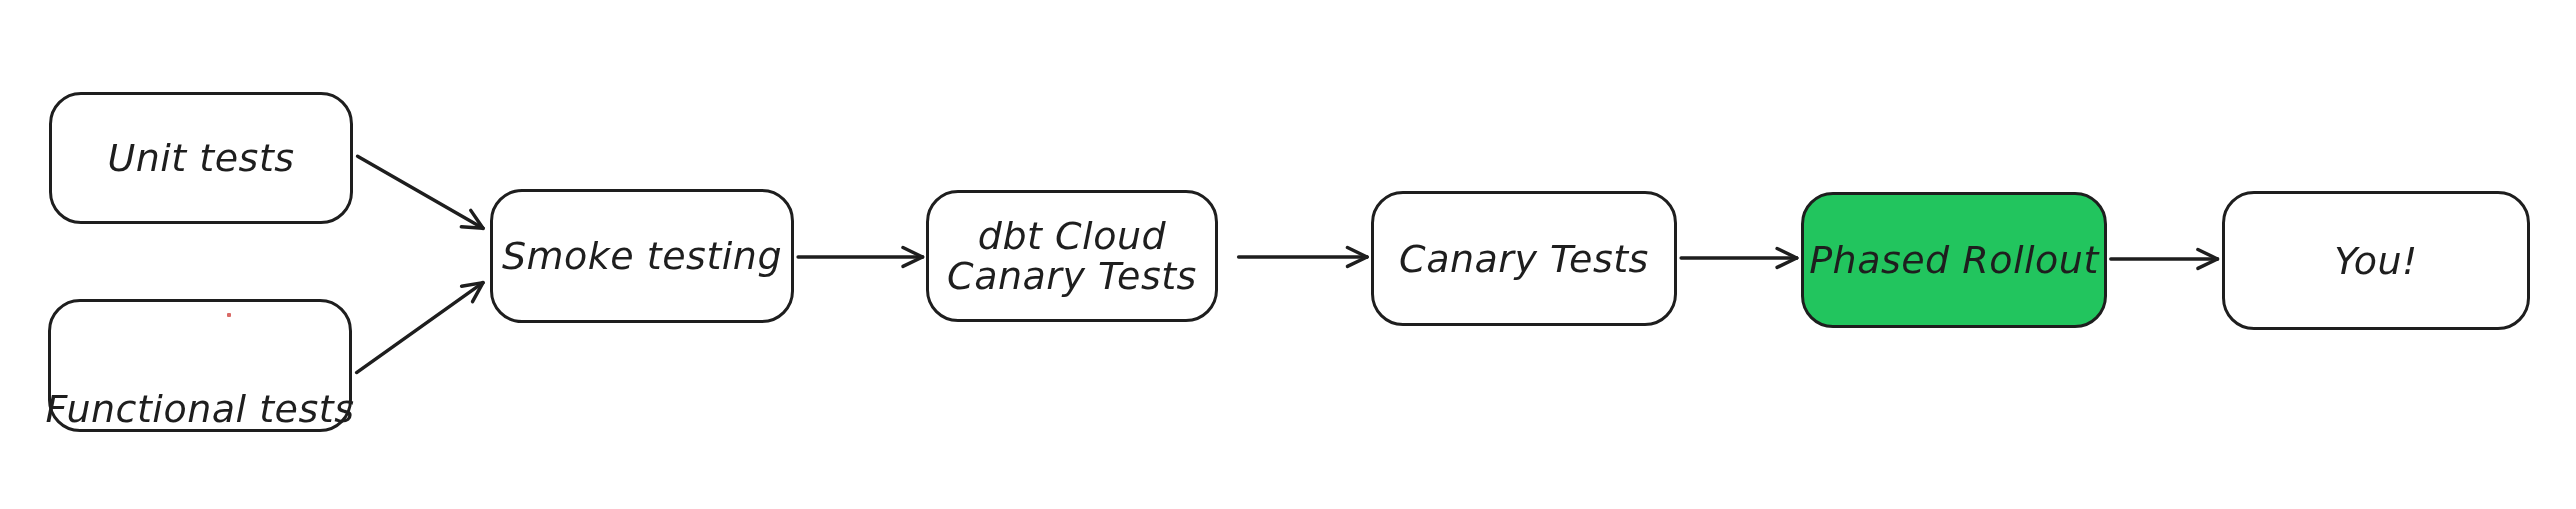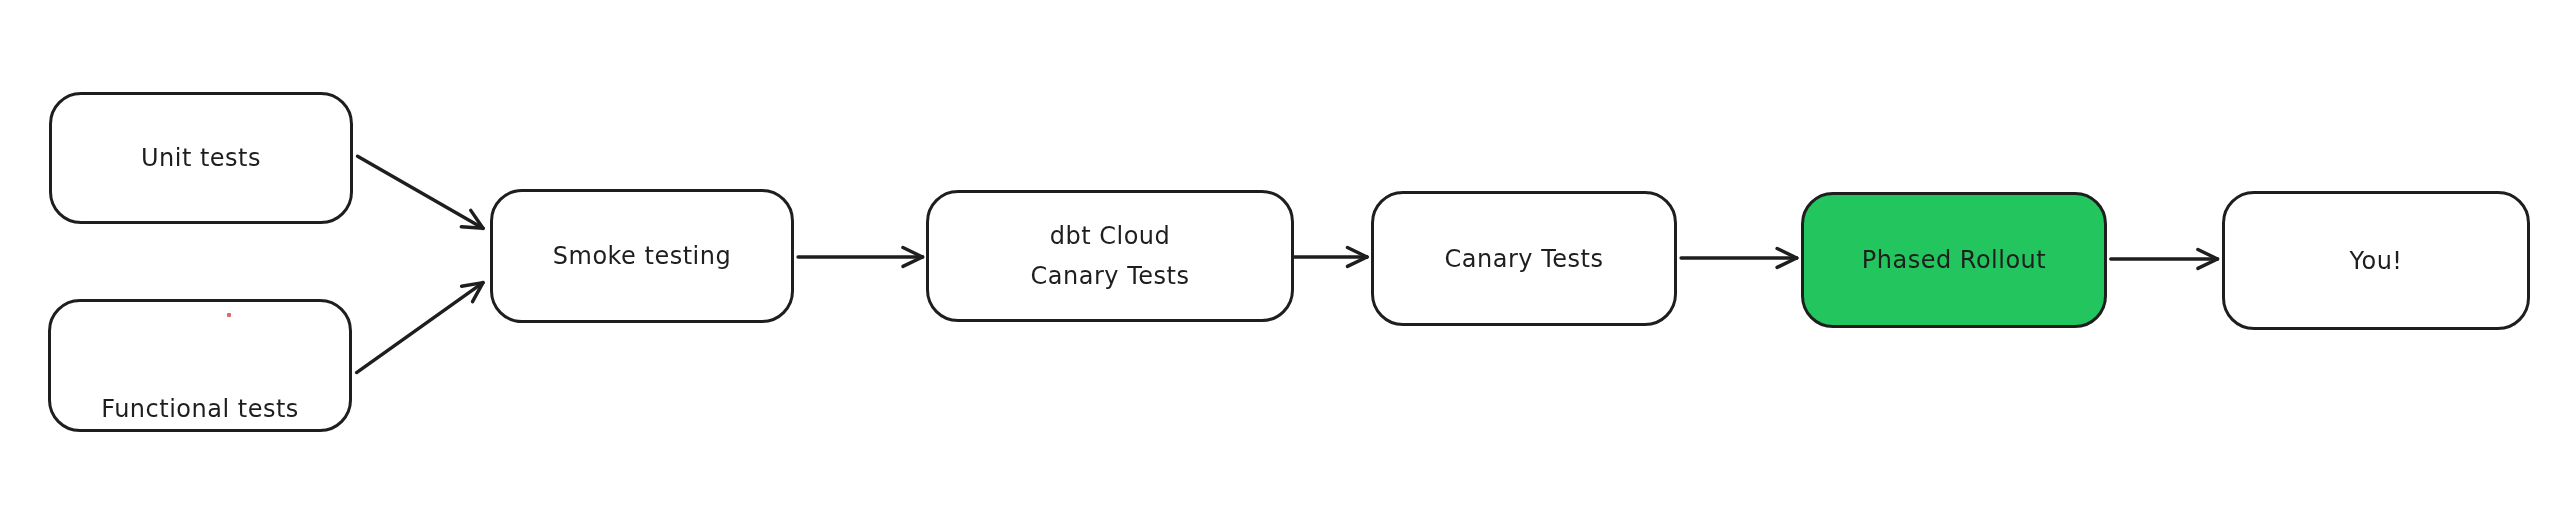--- a/index.html
+++ b/index.html
@@ -27,25 +27,26 @@
     border: 3.5px solid #1e1e1e;
     border-radius: 32px;
     background: #ffffff;
     display: flex;
     flex-direction: column;
     align-items: center;
     justify-content: center;
     z-index: 2;
   }
   .node-line {
-    font-size: 24px;
+    font-size: 38px;
     line-height: 40px;
     color: #1e1e1e;
     white-space: nowrap;
     letter-spacing: 0.5px;
+    font-style: italic;
   }
   .edge-line {
     stroke: #1e1e1e;
     stroke-width: 3.5;
     stroke-linecap: round;
     stroke-linejoin: round;
     fill: none;
   }
   .speck {
     position: absolute;
@@ -93,21 +94,21 @@
     </svg>
     <div class="node" style="left: 49px; top: 92px; width: 304px; height: 132px; border-color: rgb(30, 30, 30); background: rgb(255, 255, 255);">
       <div class="node-line">Unit tests</div>
     </div>
     <div class="node" style="left: 48px; top: 299px; width: 304px; height: 133px; border-color: rgb(30, 30, 30); background: rgb(255, 255, 255); justify-content: flex-end;">
       <div class="node-line">Functional tests</div>
     </div>
     <div class="node" style="left: 490px; top: 189px; width: 304px; height: 134px; border-color: rgb(30, 30, 30); background: rgb(255, 255, 255);">
       <div class="node-line">Smoke testing</div>
     </div>
-    <div class="node" style="left: 926px; top: 190px; width: 368px; height: 132px; border-color: rgb(30, 30, 30); background: rgb(255, 255, 255);">
+    <div class="node" style="left: 926px; top: 190px; width: 292px; height: 132px; border-color: rgb(30, 30, 30); background: rgb(255, 255, 255);">
       <div class="node-line">dbt Cloud</div>
       <div class="node-line">Canary Tests</div>
     </div>
     <div class="node" style="left: 1371px; top: 191px; width: 306px; height: 135px; border-color: rgb(30, 30, 30); background: rgb(255, 255, 255);">
       <div class="node-line">Canary Tests</div>
     </div>
     <div class="node" style="left: 1801px; top: 192px; width: 306px; height: 136px; border-color: rgb(30, 30, 30); background: #22c55e;">
       <div class="node-line">Phased Rollout</div>
     </div>
     <div class="node" style="left: 2222px; top: 191px; width: 308px; height: 139px; border-color: rgb(30, 30, 30); background: rgb(255, 255, 255);">

